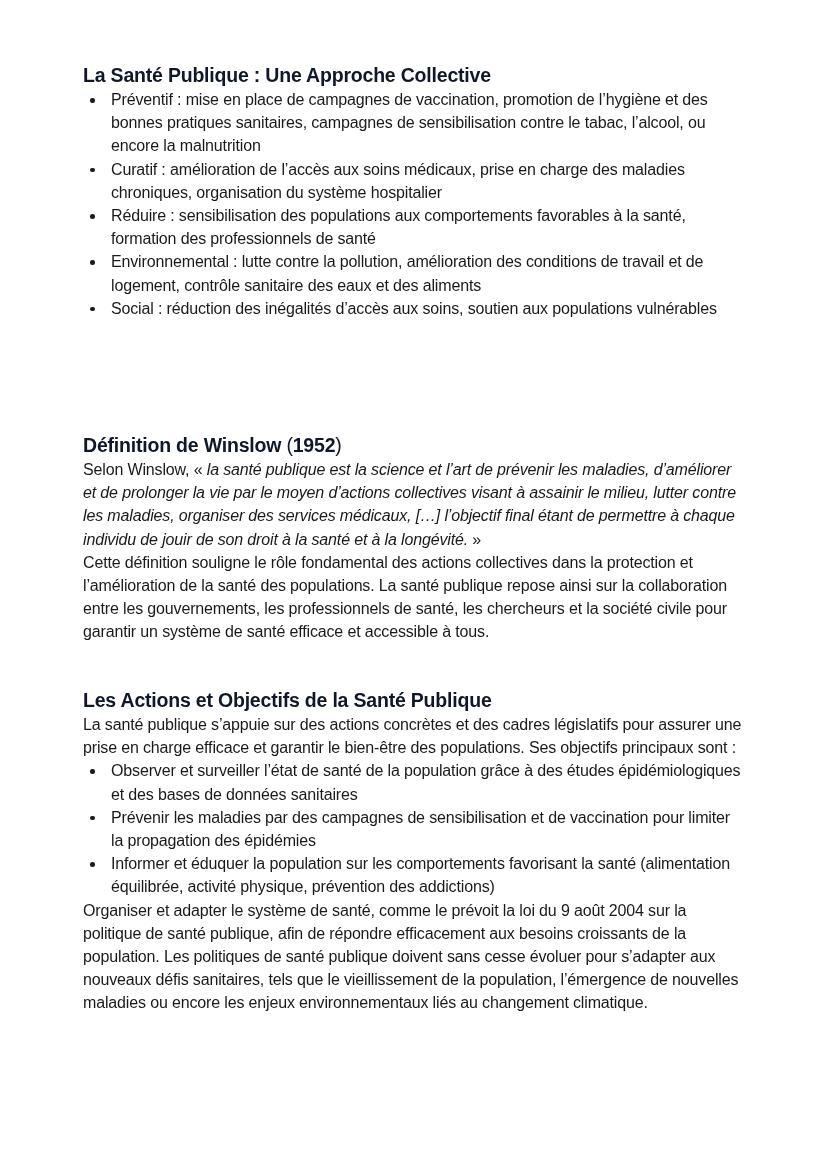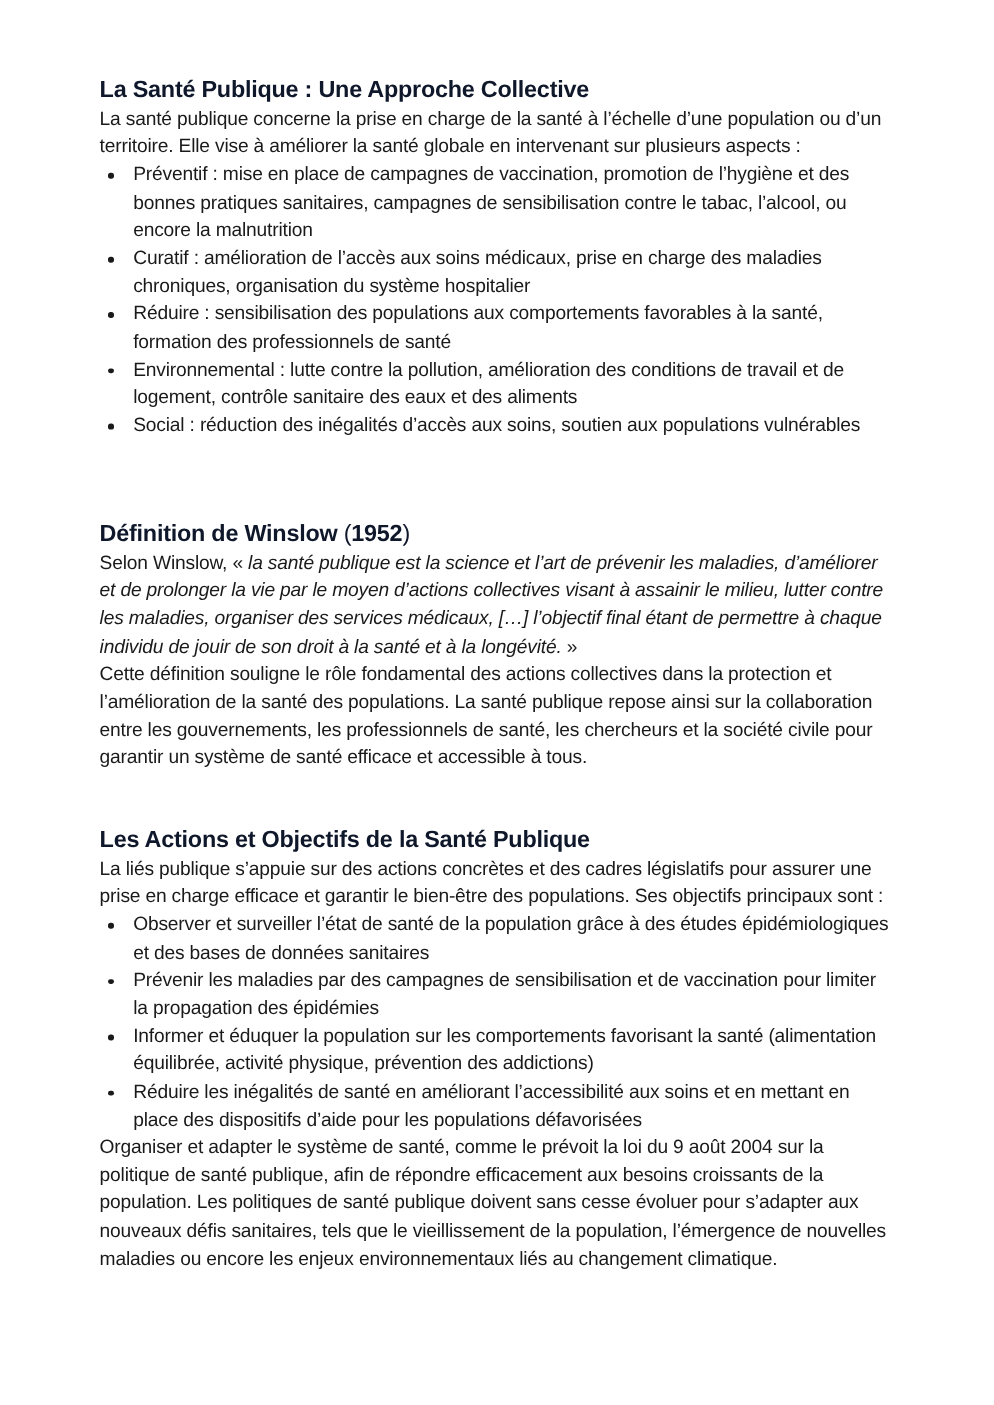--- a/index.html
+++ b/index.html
@@ -67,41 +67,39 @@
     .section-2 { position: absolute; top: 370px; left: 0; width: 660px; }
     .section-3 { position: absolute; top: 625px; left: 0; width: 660px; }
   </style>
 </head>
 <body>
 
 <div class="page">
 
   <section class="section-1">
     <h2>La Santé Publique : Une Approche Collective</h2>
-    <p>La santé publique concerne la prise en charge de la santé à l’échelle d’une population ou d’un territoire. Elle vise à améliorer la santé globale en intervenant sur plusieurs aspects :</p>
     <ul>
       <li><span class="term">Préventif</span><span> : mise en place de campagnes de vaccination, promotion de l’hygiène et des bonnes pratiques sanitaires, campagnes de sensibilisation contre le tabac, l’alcool, ou encore la malnutrition</span></li>
       <li><span class="term">Curatif</span><span> : amélioration de l’accès aux soins médicaux, prise en charge des maladies chroniques, organisation du système hospitalier</span></li>
       <li><span class="term">Réduire</span><span> : sensibilisation des populations aux comportements favorables à la santé, formation des professionnels de santé</span></li>
       <li><span class="term">Environnemental</span><span> : lutte contre la pollution, amélioration des conditions de travail et de logement, contrôle sanitaire des eaux et des aliments</span></li>
       <li><span class="term">Social</span><span> : réduction des inégalités d’accès aux soins, soutien aux populations vulnérables</span></li>
     </ul>
   </section>
 
   <section class="section-2">
     <h2><span>Définition de Winslow </span><span style="font-weight:normal">(</span><span>1952</span><span style="font-weight:normal">)</span></h2>
     <p><span>Selon Winslow, « </span><span class="quote">la santé publique est la science et l’art de prévenir les maladies, d’améliorer et de prolonger la vie par le moyen d’actions collectives visant à assainir le milieu, lutter contre les maladies, organiser des services médicaux, […] l’objectif final étant de permettre à chaque individu de jouir de son droit à la santé et à la longévité.</span><span> »</span></p>
     <p>Cette définition souligne le rôle fondamental des actions collectives dans la protection et l’amélioration de la santé des populations. La santé publique repose ainsi sur la collaboration entre les gouvernements, les professionnels de santé, les chercheurs et la société civile pour garantir un système de santé efficace et accessible à tous.</p>
   </section>
 
   <section class="section-3">
     <h2>Les Actions et Objectifs de la Santé Publique</h2>
-    <p>La liés publique s’appuie sur des actions concrètes et des cadres législatifs pour assurer une prise en charge efficace et garantir le bien-être des populations. Ses objectifs principaux sont :</p>
+    <p>La santé publique s’appuie sur des actions concrètes et des cadres législatifs pour assurer une prise en charge efficace et garantir le bien-être des populations. Ses objectifs principaux sont :</p>
     <ul>
       <li>Observer et surveiller l’état de santé de la population grâce à des études épidémiologiques et des bases de données sanitaires</li>
       <li>Prévenir les maladies par des campagnes de sensibilisation et de vaccination pour limiter la propagation des épidémies</li>
       <li>Informer et éduquer la population sur les comportements favorisant la santé (alimentation équilibrée, activité physique, prévention des addictions)</li>
-      <li>Réduire les inégalités de santé en améliorant l’accessibilité aux soins et en mettant en place des dispositifs d’aide pour les populations défavorisées</li>
     </ul>
     <p>Organiser et adapter le système de santé, comme le prévoit la loi du 9 août 2004 sur la politique de santé publique, afin de répondre efficacement aux besoins croissants de la population. Les politiques de santé publique doivent sans cesse évoluer pour s’adapter aux nouveaux défis sanitaires, tels que le vieillissement de la population, l’émergence de nouvelles maladies ou encore les enjeux environnementaux liés au changement climatique.</p>
   </section>
 
 </div>
 
 </body></html>

